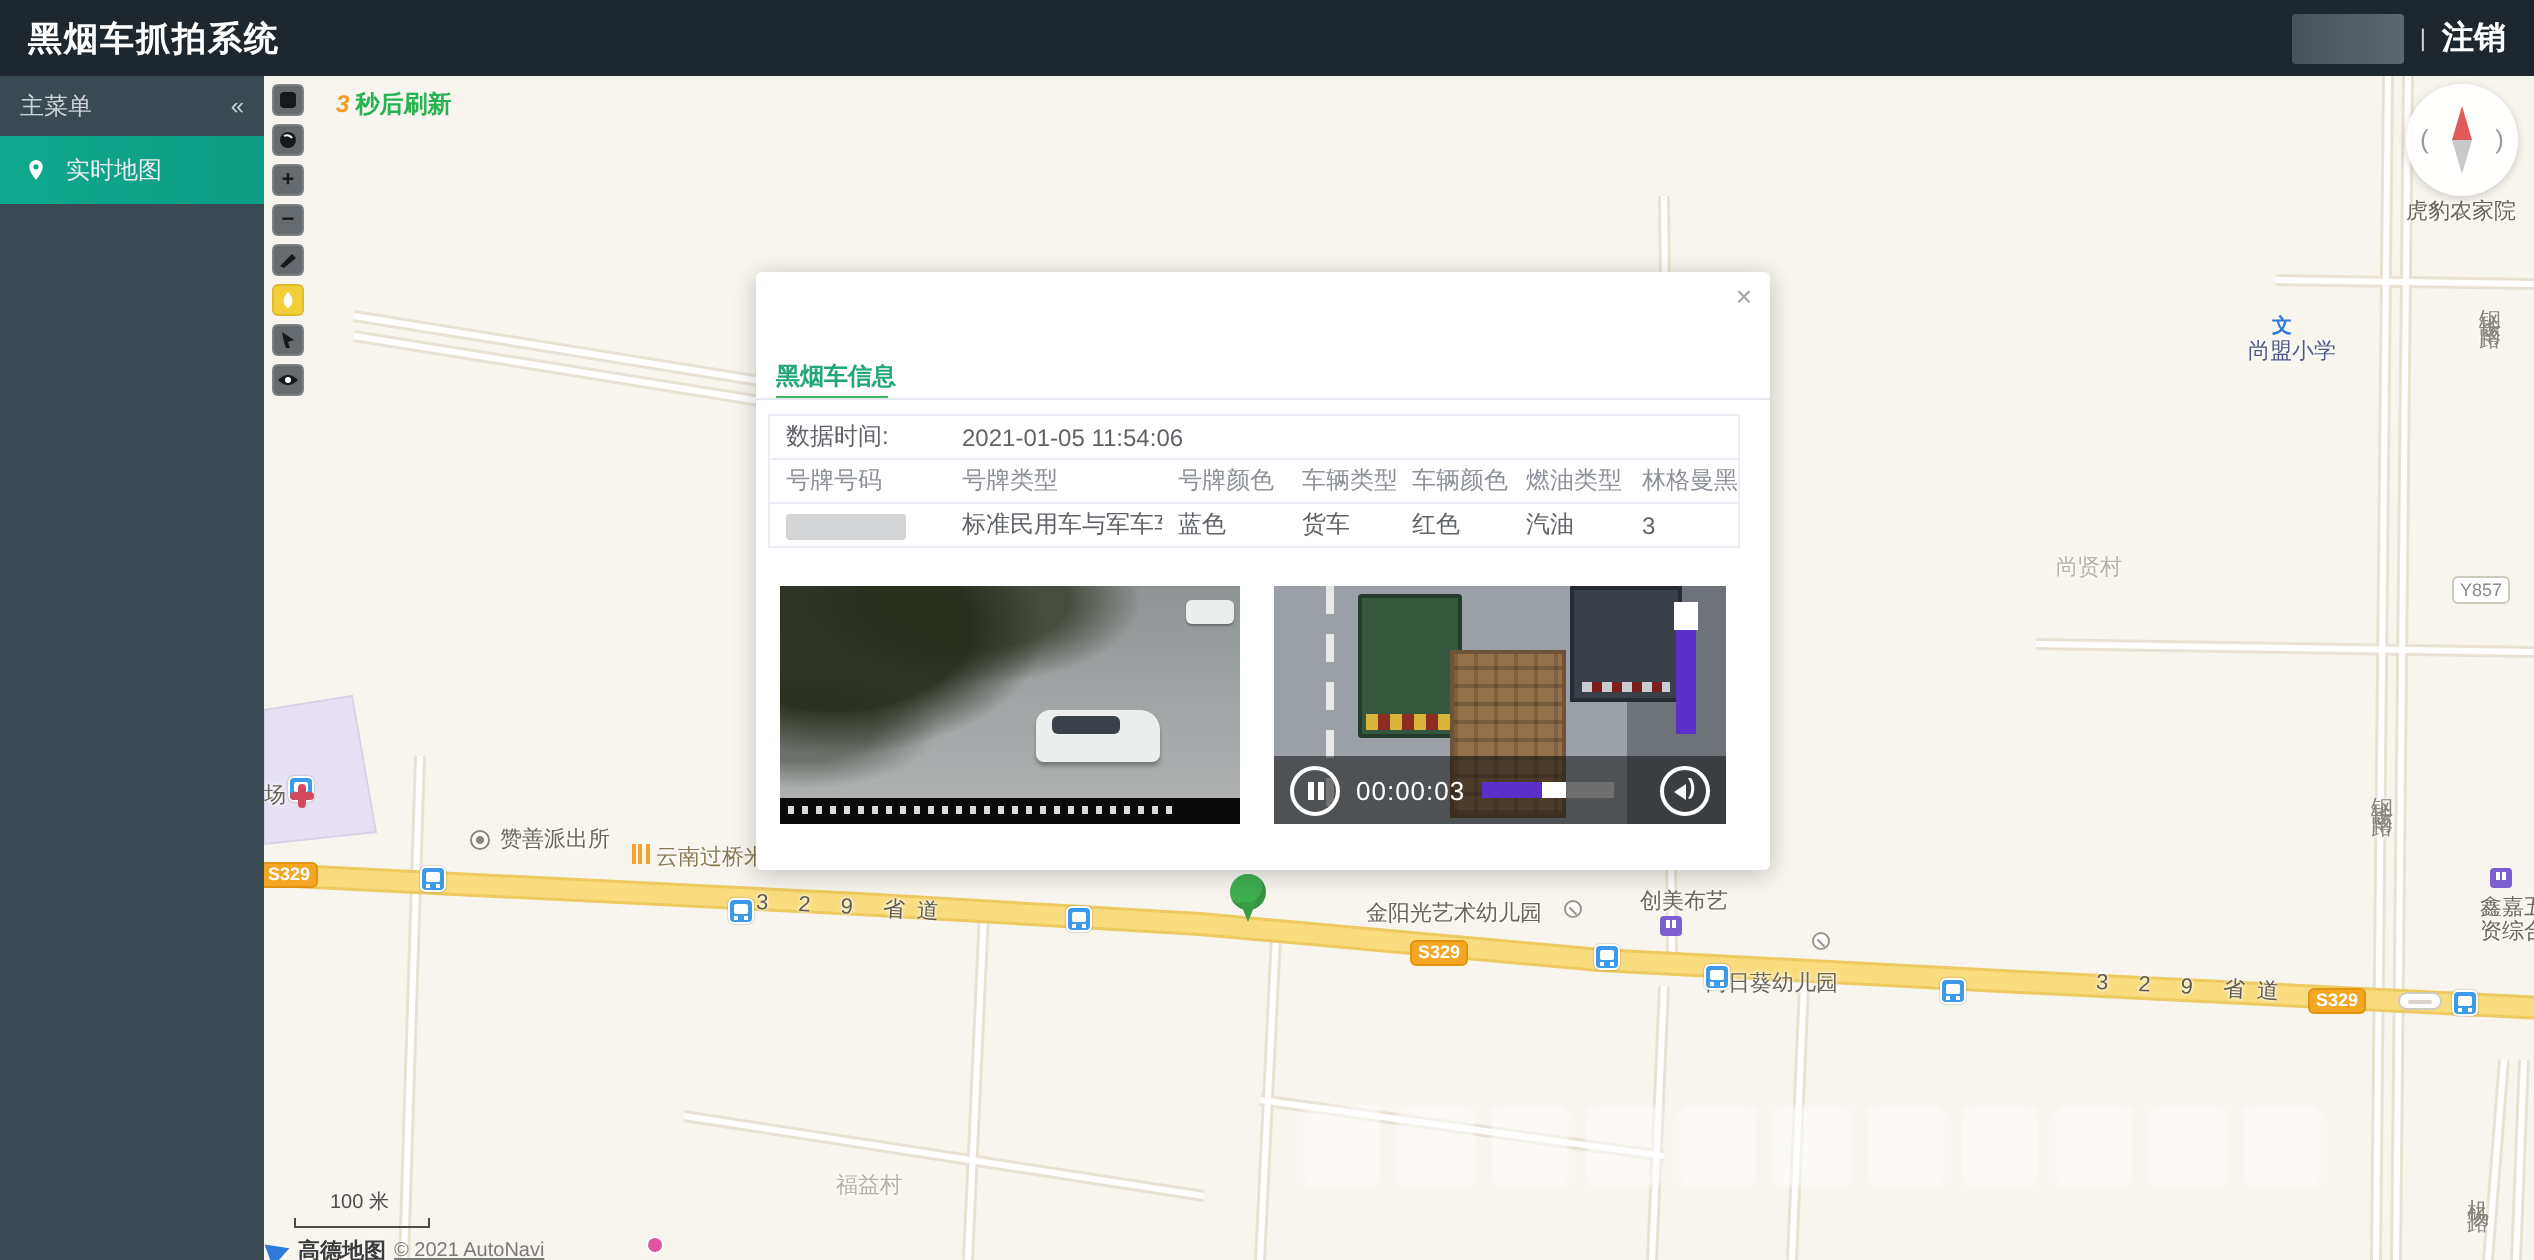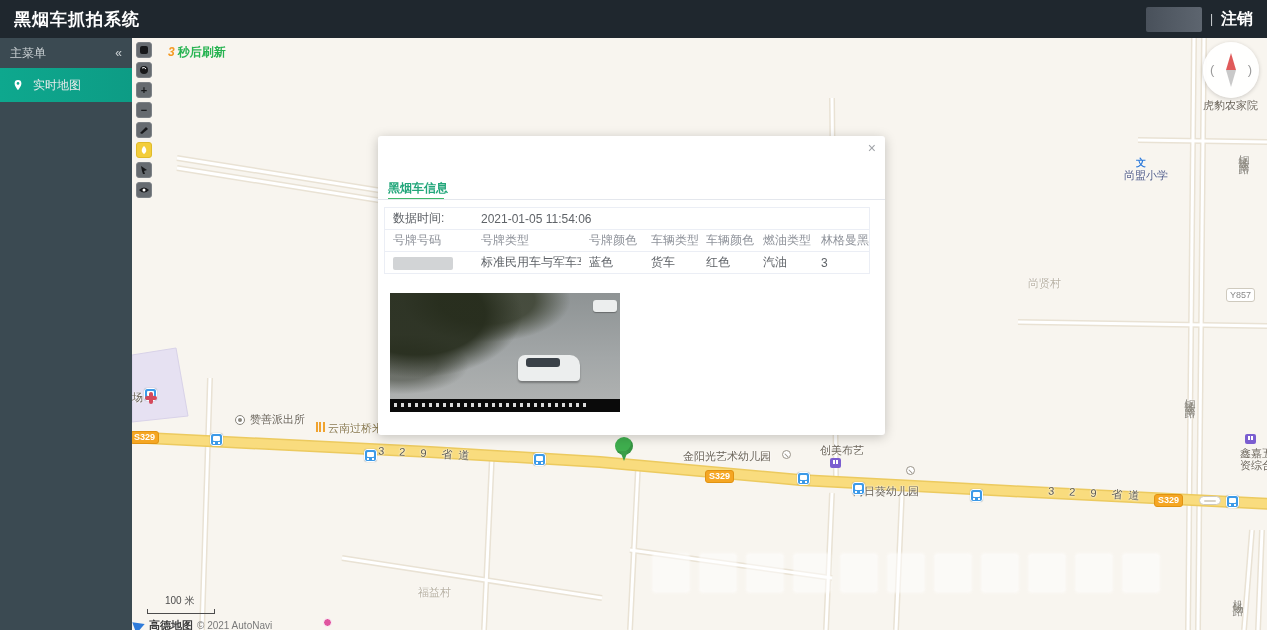--- a/index.html
+++ b/index.html
@@ -406,16 +406,35 @@
           <div class="vt-cell c6">3</div>
         </div>
       </div>
 
       <div class="media photo">
         <div class="car"></div>
         <div class="car2"></div>
         <div class="osd"></div>
       </div>
 
+      <div class="media video">
+        <div class="lane"></div>
+        <div class="truck-green"></div>
+        <div class="truck-dark"></div>
+        <div class="truck-brown"></div>
+        <div class="volume">
+          <div class="vknob"></div>
+          <div class="vfill"></div>
+        </div>
+        <div class="vctrl">
+          <div class="pausebtn"></div>
+          <span class="vtime">00:00:03</span>
+          <div class="vbar">
+            <div class="fill"></div>
+            <div class="knob"></div>
+          </div>
+          <div class="soundbtn"></div>
+        </div>
+      </div>
     </div>
 
   </div>
 </div>
 
 </body></html>

